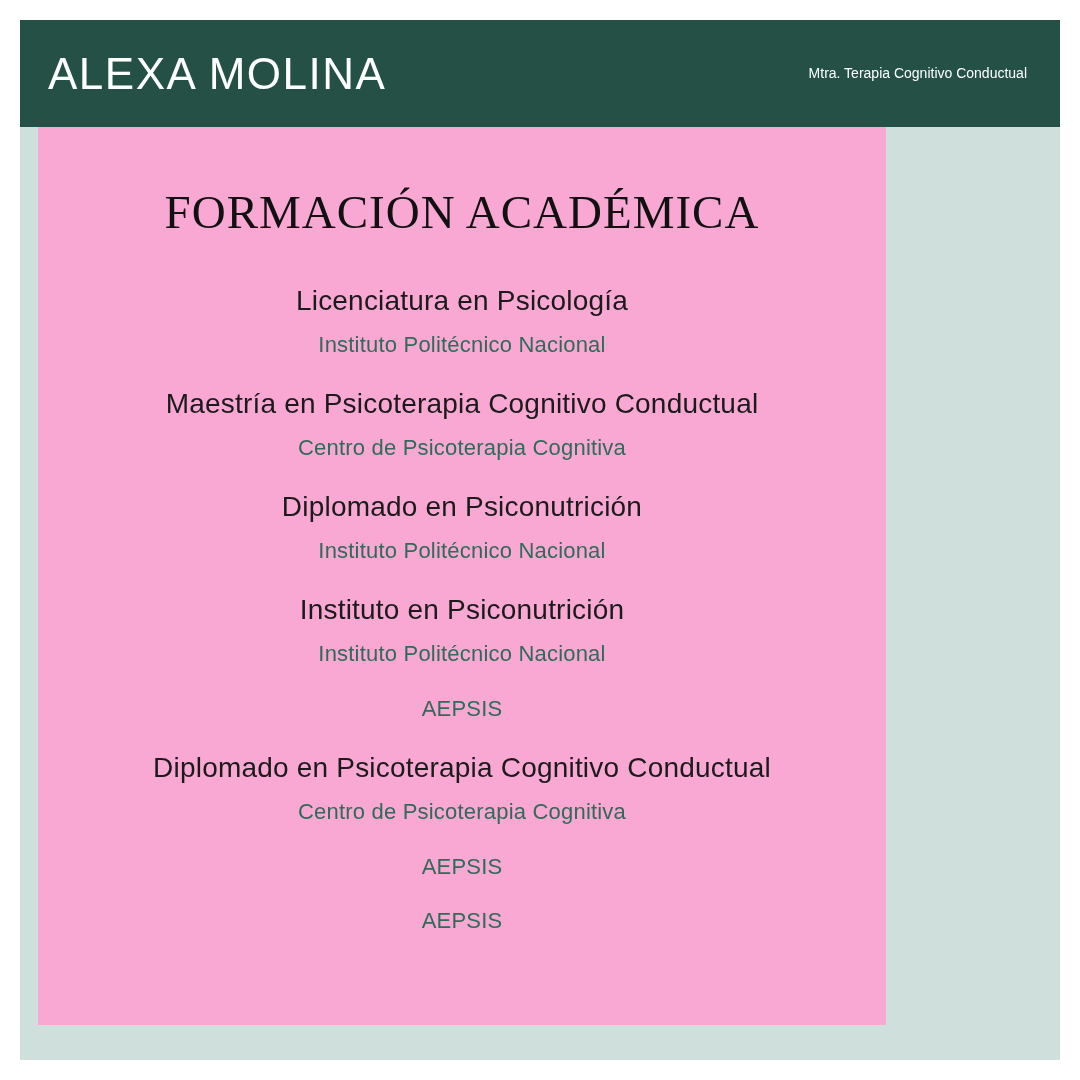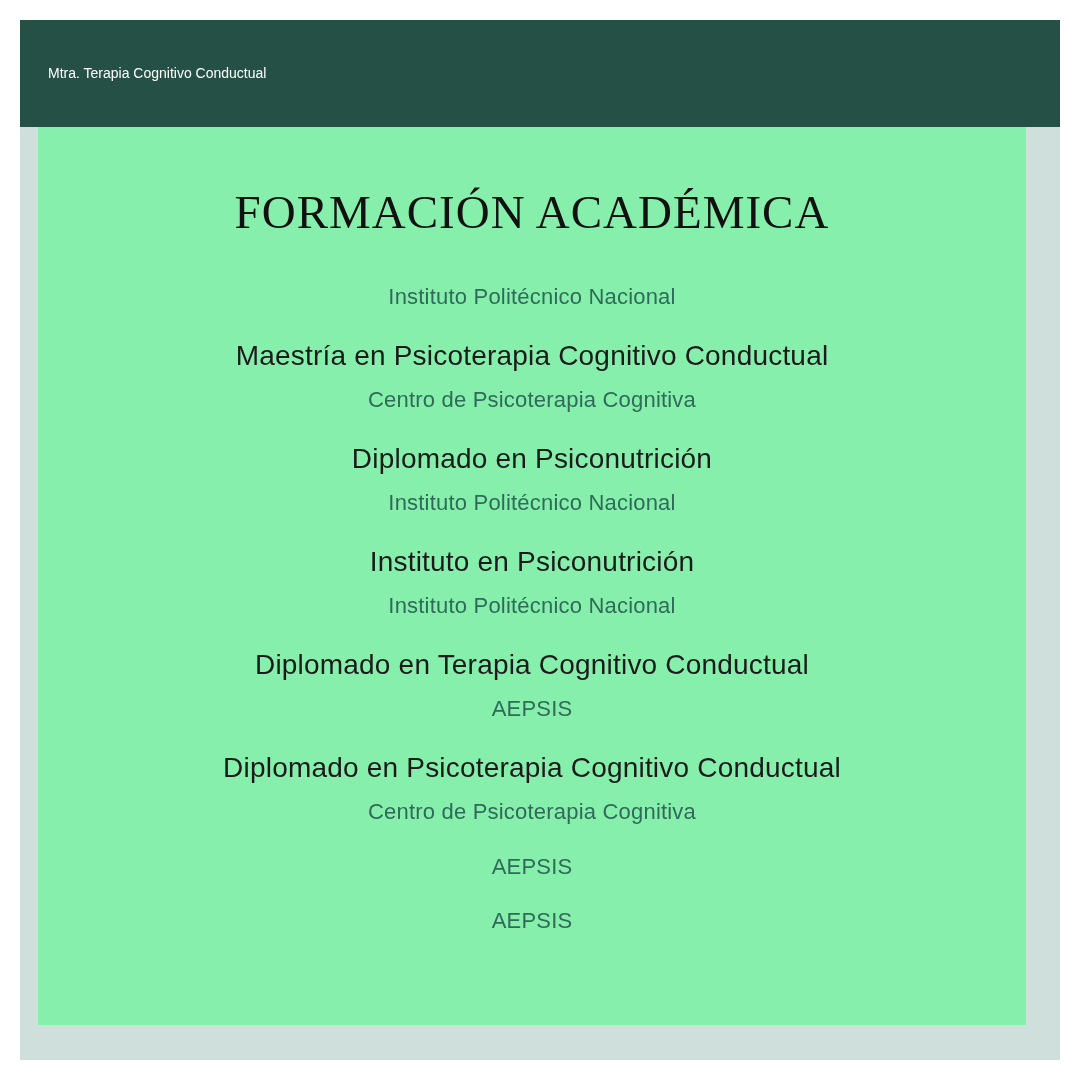--- a/index.html
+++ b/index.html
@@ -47,23 +47,23 @@
     color: #ffffff;
     font-size: 14px;
     line-height: 1.28;
     text-align: right;
     white-space: nowrap;
   }
   .sheet {
     position: absolute;
     left: 18px;
     top: 107px;
-    width: 988px;
+    width: 848px;
     height: 898px;
-    background: #86efac;
+    background: #f9a8d4;
   }
   .section-title {
     margin-top: 58px;
     text-align: center;
     font-family: "Liberation Serif", serif;
     font-size: 47px;
     letter-spacing: 1px;
     color: #111111;
     font-weight: 400;
   }
@@ -88,46 +88,47 @@
     letter-spacing: 0.2px;
     margin-top: 12px;
   }
 </style>
 </head>
 <body>
 
 <div class="card">
 
   <div class="header">
+    <div class="header-name">ALEXA MOLINA</div>
     <div class="header-credentials">
       <div>Mtra. Terapia Cognitivo Conductual</div>
     </div>
   </div>
 
   <div class="sheet">
     <div class="section-title">FORMACIÓN ACADÉMICA</div>
 
     <div class="entries">
       <div class="entry">
+        <div class="entry-title">Licenciatura en Psicología</div>
         <div class="entry-institution">Instituto Politécnico Nacional</div>
       </div>
       <div class="entry">
         <div class="entry-title">Maestría en Psicoterapia Cognitivo Conductual</div>
         <div class="entry-institution">Centro de Psicoterapia Cognitiva</div>
       </div>
       <div class="entry">
         <div class="entry-title">Diplomado en Psiconutrición</div>
         <div class="entry-institution">Instituto Politécnico Nacional</div>
       </div>
       <div class="entry">
         <div class="entry-title">Instituto en Psiconutrición</div>
         <div class="entry-institution">Instituto Politécnico Nacional</div>
       </div>
       <div class="entry">
-        <div class="entry-title">Diplomado en Terapia Cognitivo Conductual</div>
         <div class="entry-institution">AEPSIS</div>
       </div>
       <div class="entry">
         <div class="entry-title">Diplomado en Psicoterapia Cognitivo Conductual</div>
         <div class="entry-institution">Centro de Psicoterapia Cognitiva</div>
       </div>
       <div class="entry">
         <div class="entry-institution">AEPSIS</div>
       </div>
       <div class="entry">

